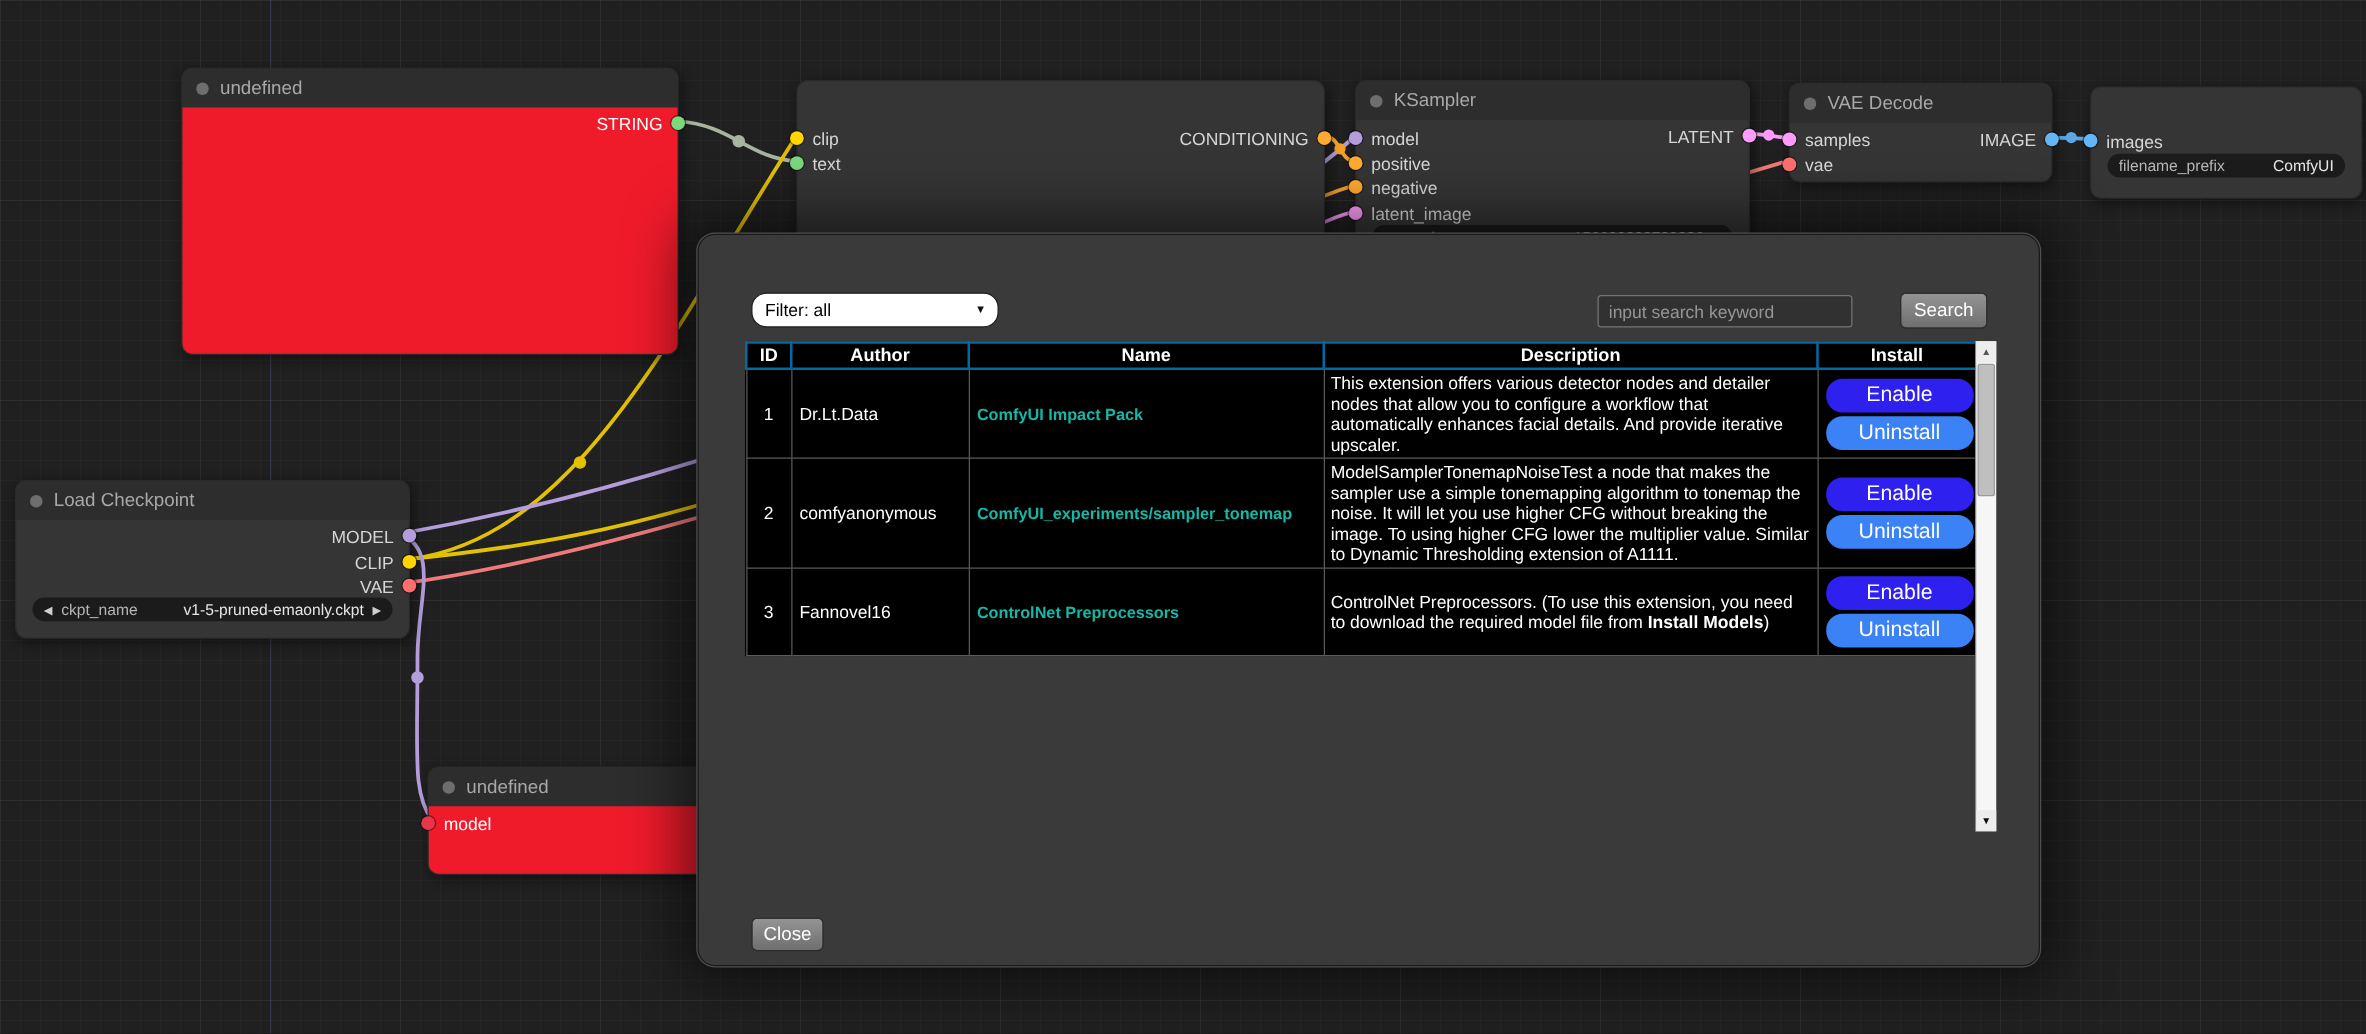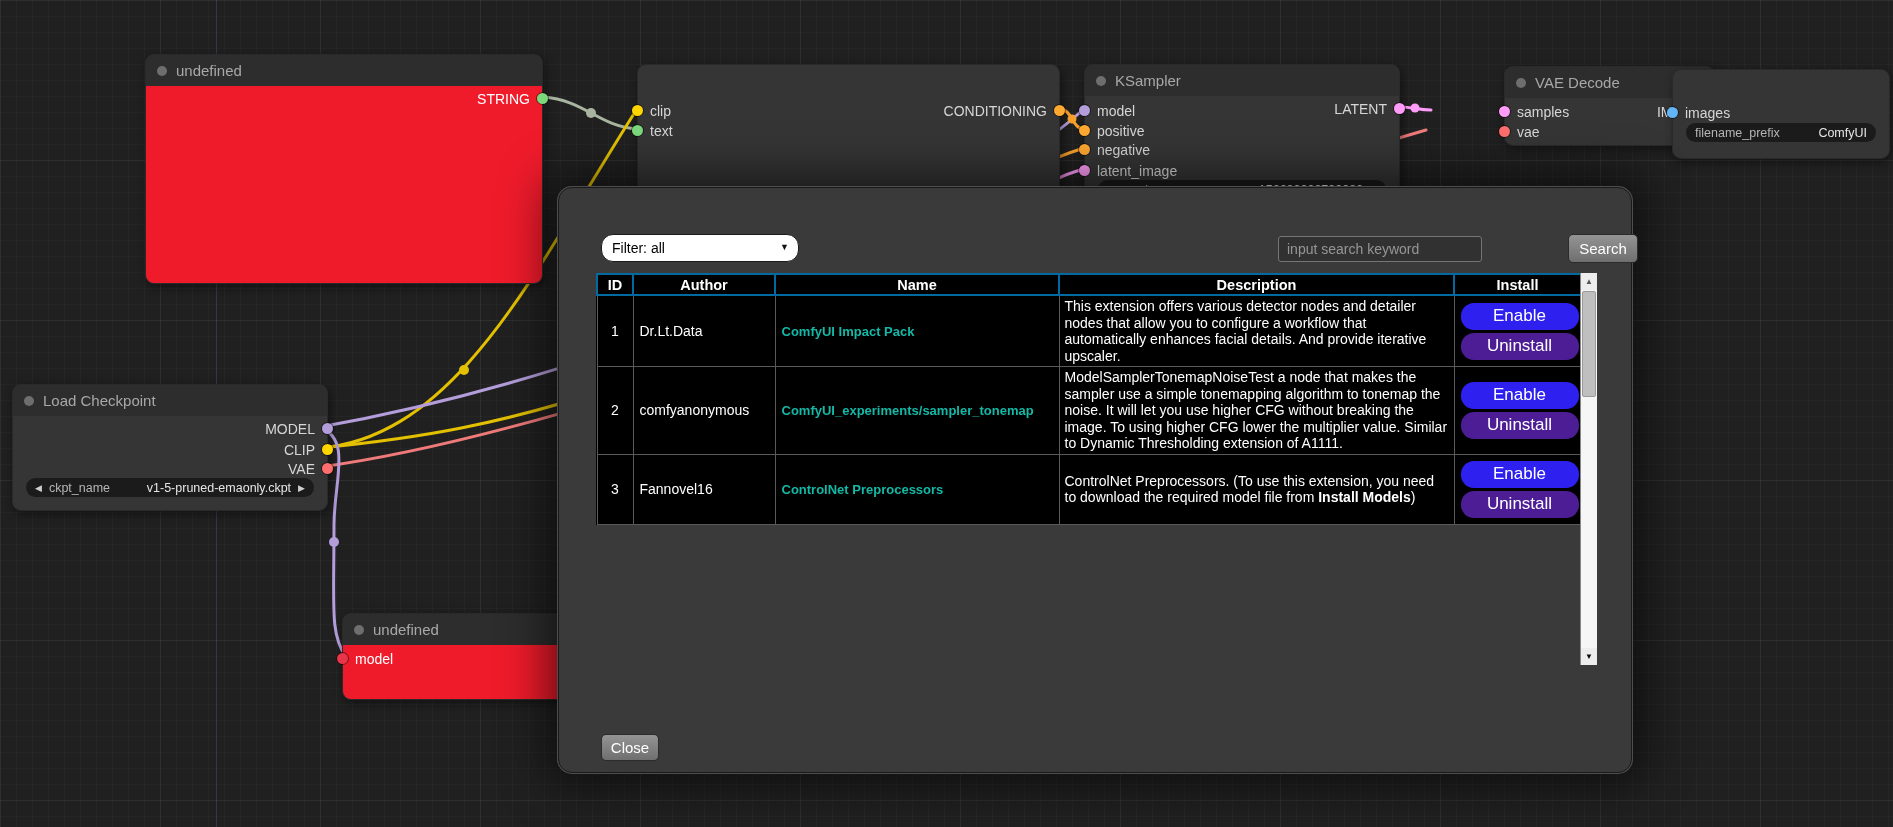--- a/index.html
+++ b/index.html
@@ -60,38 +60,38 @@
     appearance: none; -webkit-appearance: none; }
   .select-caret { position: absolute; right: 10px; top: 8px; font-size: 9px; color: #111;
     pointer-events: none; }
 
   .search-input { position: absolute; left: 719px; top: 48px; width: 204px; height: 26px;
     background: #313131; border: 1px solid #757575; border-radius: 3px; color: #dddddd;
     font-size: 14px; padding: 5px 8px; }
   .search-input::placeholder { color: #969696; }
   .gray-btn { background: linear-gradient(#949494, #6f6f6f); border: 1px solid #2c2c2c;
     color: #ffffff; border-radius: 5px; font-size: 15px; cursor: pointer; }
-  .search-btn { position: absolute; left: 1009px; top: 46px; width: 70px; height: 29px; }
+  .search-btn { position: absolute; left: 961px; top: 46px; width: 70px; height: 29px; }
   .close-btn  { position: absolute; left: 42px; top: 546px; width: 58px; height: 27px; }
 
   .grid { position: absolute; left: 37px; top: 85px; width: 984px;
     border-collapse: collapse; table-layout: fixed; background: #000; color: #fff; }
   .grid th { background: #000; color: #fff; font-weight: bold; font-size: 14.5px;
     border: 2px solid #0369a1; padding: 1px 2px; height: 21px; text-align: center; }
   .grid td { border: 1px solid #5a5a5a; padding: 3px 6px; vertical-align: middle;
     font-size: 14px; background: #000; }
   .c-id { text-align: center; }
   .c-desc { font-size: 13px; line-height: 16.5px; padding: 2px 5px !important; vertical-align: top; }
   .c-desc .b { font-weight: bold; text-align: center; }
   .ext-link { color: #14b8a6; font-weight: bold; text-decoration: none; font-size: 13px; }
   .c-install { text-align: center; }
   .c-install button { display: block; width: 118px; height: 27px; margin: 3px auto;
     border: none; border-radius: 13px; color: #fff; font-size: 17px; cursor: pointer; }
   .btn-enable { background: #2e21f0; }
-  .btn-uninstall { background: #4c1d95; }
+  .btn-uninstall { background: #3b82f6; }
 
   .vscroll { position: absolute; left: 1021px; top: 85px; width: 17px; height: 392px;
     background: #f6f6f6; border-left: 1px solid #888; }
   .sb-arrow { position: absolute; left: 0; width: 100%; height: 17px; background: #ededed;
     display: flex; align-items: center; justify-content: center; font-size: 8px; }
   .sb-up { top: 0; color: #555; }
   .sb-down { bottom: 0; color: #0a0a0a; }
   .sb-thumb { position: absolute; left: 1px; top: 18px; width: 14px; height: 106px;
     background: #bfbfbf; border: 1px solid #9a9a9a; border-radius: 2px; }
 </style>
@@ -176,21 +176,21 @@
       <span class="dot d-pink"></span>
     </div>
     <div class="widget" style="top:115px">
       <span class="w-arrow">◀</span>
       <span>seed</span>
       <span class="w-value">156680208700286</span>
       <span class="w-arrow">▶</span>
     </div>
   </div>
 
-  <div class="node" style="left:1504px;top:66px;width:211px;height:80px">
+  <div class="node" style="left:1431px;top:66px;width:211px;height:80px">
     <div class="node-header">
       <span class="header-dot"></span>
       <span class="node-title">VAE Decode</span>
     </div>
     <div class="port in" style="top:38px">
       <span class="dot d-pink"></span>
       <span class="plabel">samples</span>
     </div>
     <div class="port in" style="top:58px">
       <span class="dot d-salmon"></span>

